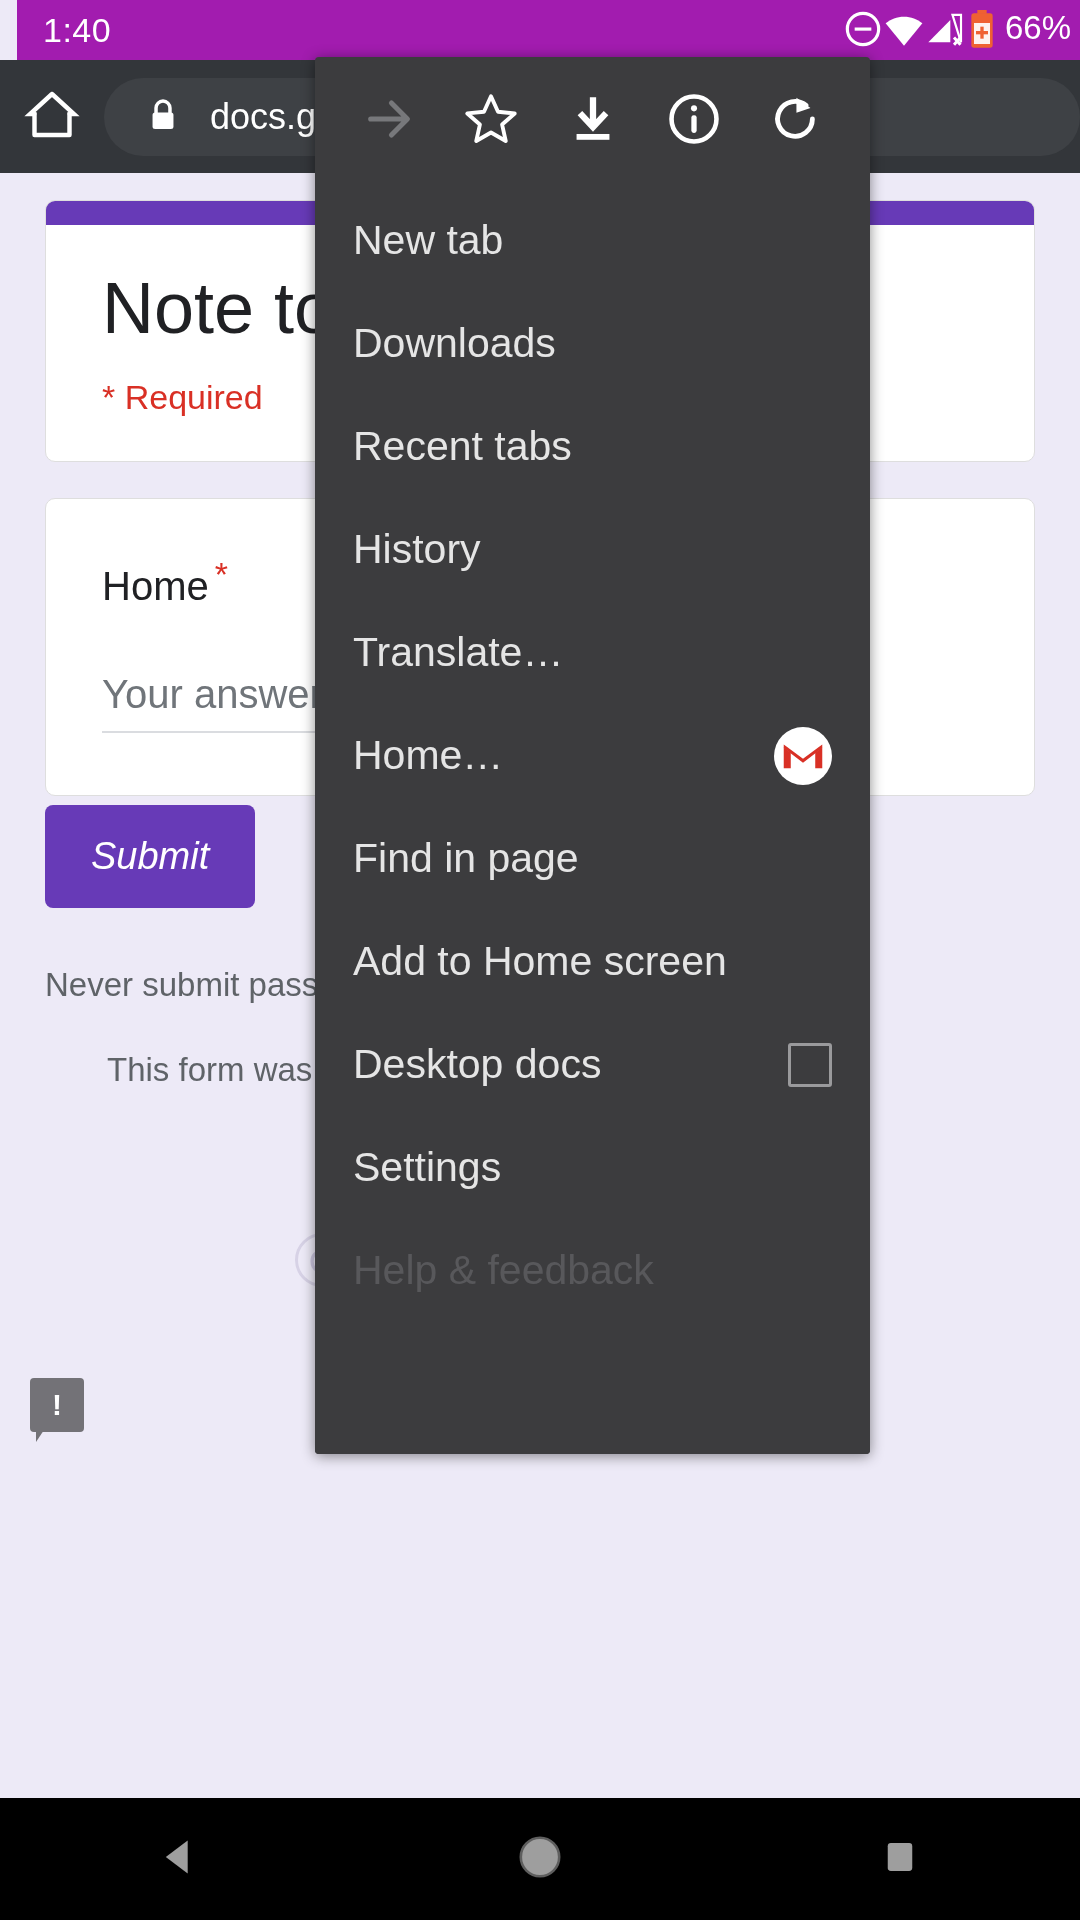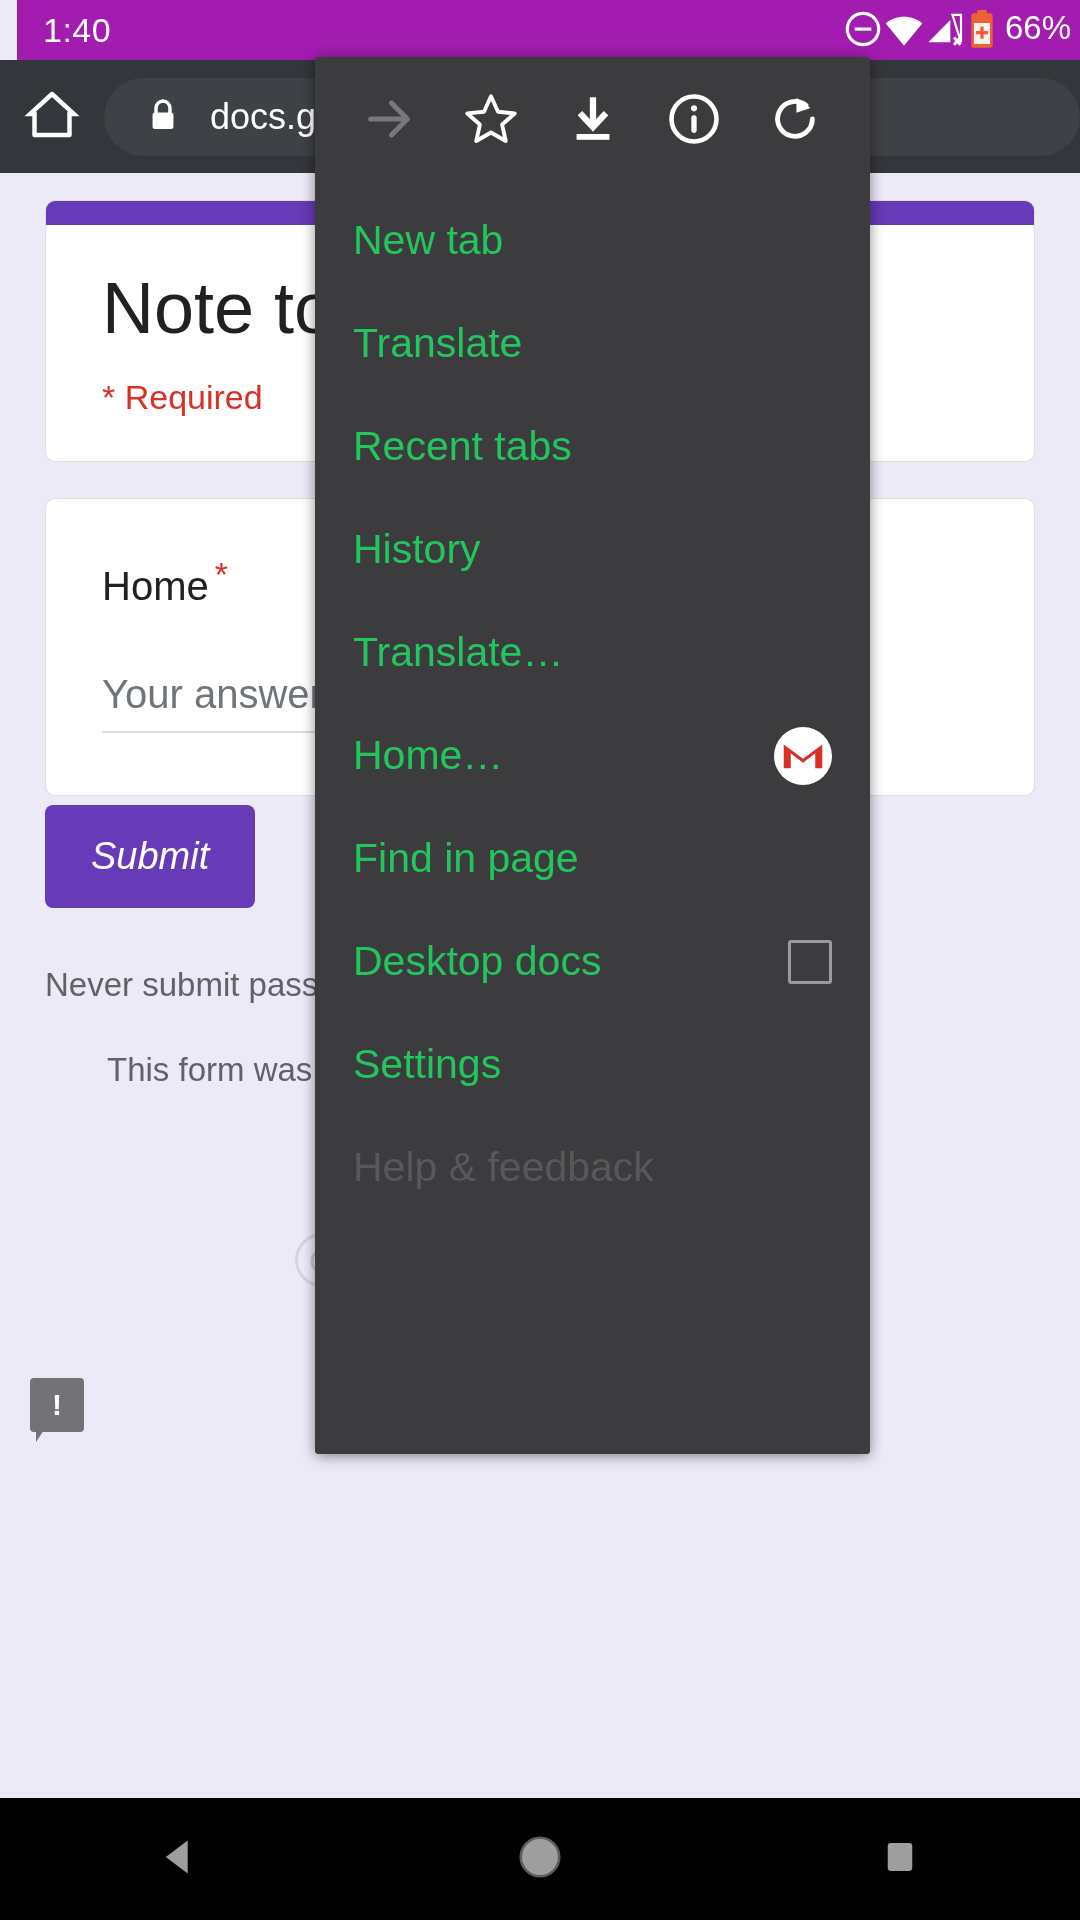--- a/index.html
+++ b/index.html
@@ -96,21 +96,21 @@
     overflow:hidden;
   }
   #menu-header {
     height:124px; display:flex; align-items:center;
     justify-content:space-between; padding:0 44px;
   }
   .mh-icon { display:flex; align-items:center; justify-content:center; width:62px; height:62px; }
   #menu-list { padding-top:8px; }
   .menu-item {
     height:103px; display:flex; align-items:center;
-    padding:0 38px 0 38px; color:#22c55e; font-size:41px;
+    padding:0 38px 0 38px; color:#e5e5e5; font-size:41px;
     position:relative;
   }
   .menu-item .mi-label { white-space:nowrap; }
   .menu-item .mi-trailing { margin-left:auto; display:flex; align-items:center; }
   .faded { color:#58585b; }
 
   #gmail-icon {
     width:58px; height:58px; border-radius:50%; background:#fff;
     display:flex; align-items:center; justify-content:center;
   }
@@ -259,21 +259,21 @@
     </div>
 
     <div id="menu-list">
 
       <div class="menu-item">
         <span class="mi-label">New tab</span>
       </div>
 
 
       <div class="menu-item">
-        <span class="mi-label">Translate</span>
+        <span class="mi-label">Downloads</span>
       </div>
 
       <div class="menu-item">
         <span class="mi-label">Recent tabs</span>
       </div>
 
       <div class="menu-item">
         <span class="mi-label">History</span>
       </div>
 
@@ -293,20 +293,23 @@
               <path d="M1 2.4 L12 10.6 L23 2.4 L23 4.4 L12 12.8 L1 4.4 Z" fill="#d93025"></path>
             </svg>
           </span>
         </span>
       </div>
 
       <div class="menu-item">
         <span class="mi-label">Find in page</span>
       </div>
 
+      <div class="menu-item">
+        <span class="mi-label">Add to Home screen</span>
+      </div>
 
       <div class="menu-item">
         <span class="mi-label">Desktop docs</span>
         <span class="mi-trailing">
           <span id="desktop-checkbox"></span>
         </span>
       </div>
 
       <div class="menu-item">
         <span class="mi-label">Settings</span>

